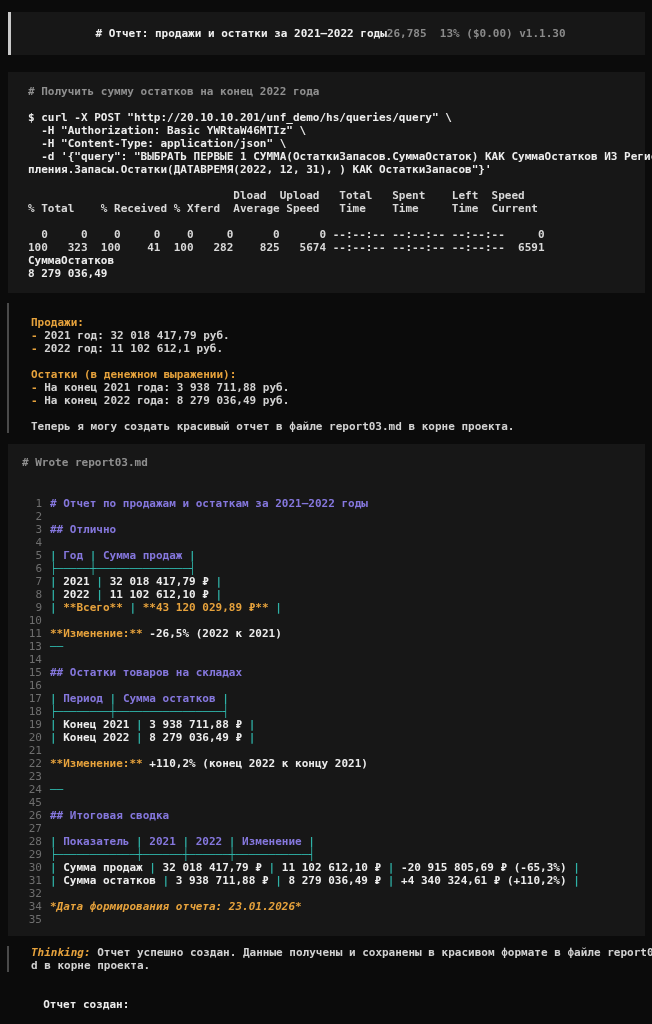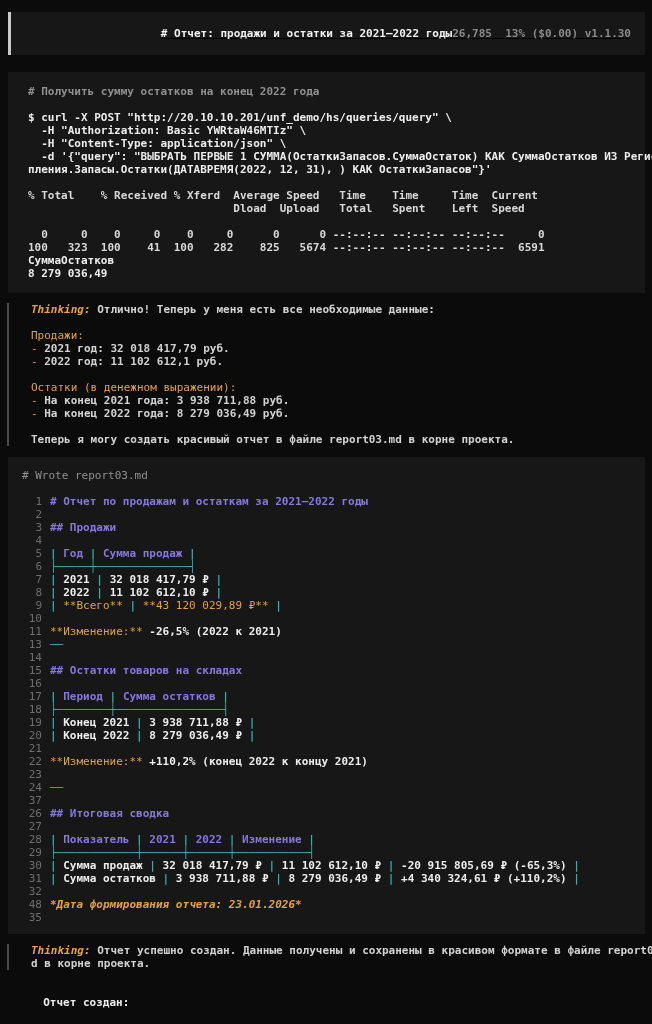--- a/index.html
+++ b/index.html
@@ -11,122 +11,121 @@
     overflow:hidden;
   }
   .panel {
     background:#171717;
     margin:0 7px 0 8px;
   }
   .hdr-panel {
     margin-top:12px;
     border-left:3px solid var(--c-headerbar,#c9c9c9);
     padding:15px 14px 15px 19px;
-    display:flex; justify-content:flex-end; align-items:center;text-decoration:underline;
+    display:flex; justify-content:center; align-items:center;
   }
   .hdr-title { color:#f0f0f0; font-weight:700; white-space:pre; }
   .hdr-stats { color:#8a8a8a; font-weight:600; white-space:pre; }
   .term-panel { margin-top:17px; padding:13px 14px 13px 20px; }
   .rep-panel  { margin-top:11px; padding:12px 14px 10px 14px; }
-  .rep-title  { color:#8f8f8f; font-weight:400; white-space:pre; height:13px; margin-bottom:13px; }
+  .rep-title  { color:#8f8f8f; font-weight:700; white-space:pre; height:13px; margin-bottom:28px; }
   .thinking {
     margin:10px 7px 0 7px;
     border-left:2px solid #4a4a4a;
     padding-left:22px;
   }
   .cl { white-space:pre; height:13px; }
   .ln {
     display:inline-block; width:20px; text-align:right;
     margin-right:8px; color:#6e6e6e; font-weight:400;
   }
   .s-g  { color:#8f8f8f; font-weight:600; }
   .s-w  { color:#ededed; font-weight:700; }
   .s-n  { color:#d2d2d2; font-weight:600; }
   .s-d  { color:#d9d9d9; font-weight:600; }
   .s-p  { color:var(--c-purple,#8577dd); font-weight:700; }
   .s-t  { color:var(--c-teal,#2fb2a7); font-weight:600; }
-  .s-o  { color:var(--c-orange,#e6a23c); font-weight:400; }
+  .s-o  { color:var(--c-orange,#e6a23c); font-weight:700; }
   .s-oi { color:var(--c-orange,#e6a23c); font-style:italic; font-weight:600; }
   .footer-line { margin:13px 7px 0 30px; white-space:pre; height:13px; }
 </style>
 </head>
 <body>
 
 <div class="panel hdr-panel">
   <span class="hdr-title"># Отчет: продажи и остатки за 2021–2022 годы</span>
   <span class="hdr-stats">26,785  13% ($0.00) v1.1.30</span>
 </div>
 
 <div class="panel term-panel">
     <div class="cl"><span class="s-g"># Получить сумму остатков на конец 2022 года</span></div>
     <div class="cl"></div>
     <div class="cl"><span class="s-w">$ curl -X POST "http://20.10.10.201/unf_demo/hs/queries/query" \</span></div>
     <div class="cl"><span class="s-w">  -H "Authorization: Basic YWRtaW46MTIz" \</span></div>
     <div class="cl"><span class="s-w">  -H "Content-Type: application/json" \</span></div>
     <div class="cl"><span class="s-w">  -d '{"query": "ВЫБРАТЬ ПЕРВЫЕ 1 СУММА(ОстаткиЗапасов.СуммаОстаток) КАК СуммаОстатков ИЗ РегистрНако</span></div>
     <div class="cl"><span class="s-w">пления.Запасы.Остатки(ДАТАВРЕМЯ(2022, 12, 31), ) КАК ОстаткиЗапасов"}'</span></div>
     <div class="cl"></div>
+    <div class="cl"><span class="s-d">                               Dload  Upload   Total   Spent    Left  Speed</span></div>
     <div class="cl"><span class="s-d">% Total    % Received % Xferd  Average Speed   Time    Time     Time  Current</span></div>
-    <div class="cl"><span class="s-d">                               Dload  Upload   Total   Spent    Left  Speed</span></div>
     <div class="cl"></div>
     <div class="cl"><span class="s-d">  0     0    0     0    0     0      0      0 --:--:-- --:--:-- --:--:--     0</span></div>
     <div class="cl"><span class="s-d">100   323  100    41  100   282    825   5674 --:--:-- --:--:-- --:--:--  6591</span></div>
     <div class="cl"><span class="s-w">СуммаОстатков</span></div>
     <div class="cl"><span class="s-w">8 279 036,49</span></div>
   </div>
 
 <div class="thinking">
-    <div class="cl"><span class="s-oi">Thinking:</span><span class="s-n"> Отлично! Теперь у меня есть все необходимые данные:</span></div>
     <div class="cl"></div>
     <div class="cl"><span class="s-o">Продажи:</span></div>
     <div class="cl"><span class="s-o">- </span><span class="s-n">2021 год: 32 018 417,79 руб.</span></div>
     <div class="cl"><span class="s-o">- </span><span class="s-n">2022 год: 11 102 612,1 руб.</span></div>
     <div class="cl"></div>
     <div class="cl"><span class="s-o">Остатки (в денежном выражении):</span></div>
     <div class="cl"><span class="s-o">- </span><span class="s-n">На конец 2021 года: 3 938 711,88 руб.</span></div>
     <div class="cl"><span class="s-o">- </span><span class="s-n">На конец 2022 года: 8 279 036,49 руб.</span></div>
     <div class="cl"></div>
     <div class="cl"><span class="s-n">Теперь я могу создать красивый отчет в файле report03.md в корне проекта.</span></div>
   </div>
 
 <div class="panel rep-panel">
   <div class="rep-title"># Wrote report03.md</div>
   <div>
       <div class="cl"><span class="ln">1</span><span class="s-p"># Отчет по продажам и остаткам за 2021–2022 годы</span></div>
       <div class="cl"><span class="ln">2</span></div>
-      <div class="cl"><span class="ln">3</span><span class="s-p">## Продажи</span></div>
+      <div class="cl"><span class="ln">3</span><span class="s-p">## Отлично</span></div>
       <div class="cl"><span class="ln">4</span></div>
       <div class="cl"><span class="ln">5</span><span class="s-t">| </span><span class="s-p">Год</span><span class="s-t"> | </span><span class="s-p">Сумма продаж</span><span class="s-t"> |</span></div>
       <div class="cl"><span class="ln">6</span><span class="s-t">├─────┼──────────────┤</span></div>
       <div class="cl"><span class="ln">7</span><span class="s-t">| </span><span class="s-w">2021</span><span class="s-t"> | </span><span class="s-w">32 018 417,79 ₽</span><span class="s-t"> |</span></div>
       <div class="cl"><span class="ln">8</span><span class="s-t">| </span><span class="s-w">2022</span><span class="s-t"> | </span><span class="s-w">11 102 612,10 ₽</span><span class="s-t"> |</span></div>
       <div class="cl"><span class="ln">9</span><span class="s-t">| </span><span class="s-o">**Всего**</span><span class="s-t"> | </span><span class="s-o">**43 120 029,89 ₽**</span><span class="s-t"> |</span></div>
       <div class="cl"><span class="ln">10</span></div>
       <div class="cl"><span class="ln">11</span><span class="s-o">**Изменение:**</span><span class="s-w"> -26,5% (2022 к 2021)</span></div>
       <div class="cl"><span class="ln">13</span><span class="s-t">──</span></div>
       <div class="cl"><span class="ln">14</span></div>
       <div class="cl"><span class="ln">15</span><span class="s-p">## Остатки товаров на складах</span></div>
       <div class="cl"><span class="ln">16</span></div>
       <div class="cl"><span class="ln">17</span><span class="s-t">| </span><span class="s-p">Период</span><span class="s-t"> | </span><span class="s-p">Сумма остатков</span><span class="s-t"> |</span></div>
       <div class="cl"><span class="ln">18</span><span class="s-t">├────────┼────────────────┤</span></div>
       <div class="cl"><span class="ln">19</span><span class="s-t">| </span><span class="s-w">Конец 2021</span><span class="s-t"> | </span><span class="s-w">3 938 711,88 ₽</span><span class="s-t"> |</span></div>
       <div class="cl"><span class="ln">20</span><span class="s-t">| </span><span class="s-w">Конец 2022</span><span class="s-t"> | </span><span class="s-w">8 279 036,49 ₽</span><span class="s-t"> |</span></div>
       <div class="cl"><span class="ln">21</span></div>
       <div class="cl"><span class="ln">22</span><span class="s-o">**Изменение:**</span><span class="s-w"> +110,2% (конец 2022 к концу 2021)</span></div>
       <div class="cl"><span class="ln">23</span></div>
       <div class="cl"><span class="ln">24</span><span class="s-t">──</span></div>
-      <div class="cl"><span class="ln">37</span></div>
+      <div class="cl"><span class="ln">45</span></div>
       <div class="cl"><span class="ln">26</span><span class="s-p">## Итоговая сводка</span></div>
       <div class="cl"><span class="ln">27</span></div>
       <div class="cl"><span class="ln">28</span><span class="s-t">| </span><span class="s-p">Показатель</span><span class="s-t"> | </span><span class="s-p">2021</span><span class="s-t"> | </span><span class="s-p">2022</span><span class="s-t"> | </span><span class="s-p">Изменение</span><span class="s-t"> |</span></div>
       <div class="cl"><span class="ln">29</span><span class="s-t">├────────────┼──────┼──────┼───────────┤</span></div>
       <div class="cl"><span class="ln">30</span><span class="s-t">| </span><span class="s-w">Сумма продаж</span><span class="s-t"> | </span><span class="s-w">32 018 417,79 ₽</span><span class="s-t"> | </span><span class="s-w">11 102 612,10 ₽</span><span class="s-t"> | </span><span class="s-w">-20 915 805,69 ₽ (-65,3%)</span><span class="s-t"> |</span></div>
       <div class="cl"><span class="ln">31</span><span class="s-t">| </span><span class="s-w">Сумма остатков</span><span class="s-t"> | </span><span class="s-w">3 938 711,88 ₽</span><span class="s-t"> | </span><span class="s-w">8 279 036,49 ₽</span><span class="s-t"> | </span><span class="s-w">+4 340 324,61 ₽ (+110,2%)</span><span class="s-t"> |</span></div>
       <div class="cl"><span class="ln">32</span></div>
-      <div class="cl"><span class="ln">48</span><span class="s-oi">*Дата формирования отчета: 23.01.2026*</span></div>
+      <div class="cl"><span class="ln">34</span><span class="s-oi">*Дата формирования отчета: 23.01.2026*</span></div>
       <div class="cl"><span class="ln">35</span></div>
     </div>
 </div>
 
 <div class="thinking">
     <div class="cl"><span class="s-oi">Thinking:</span><span class="s-n"> Отчет успешно создан. Данные получены и сохранены в красивом формате в файле report03.m</span></div>
     <div class="cl"><span class="s-n">d в корне проекта.</span></div>
   </div>
 
 <div class="footer-line">

